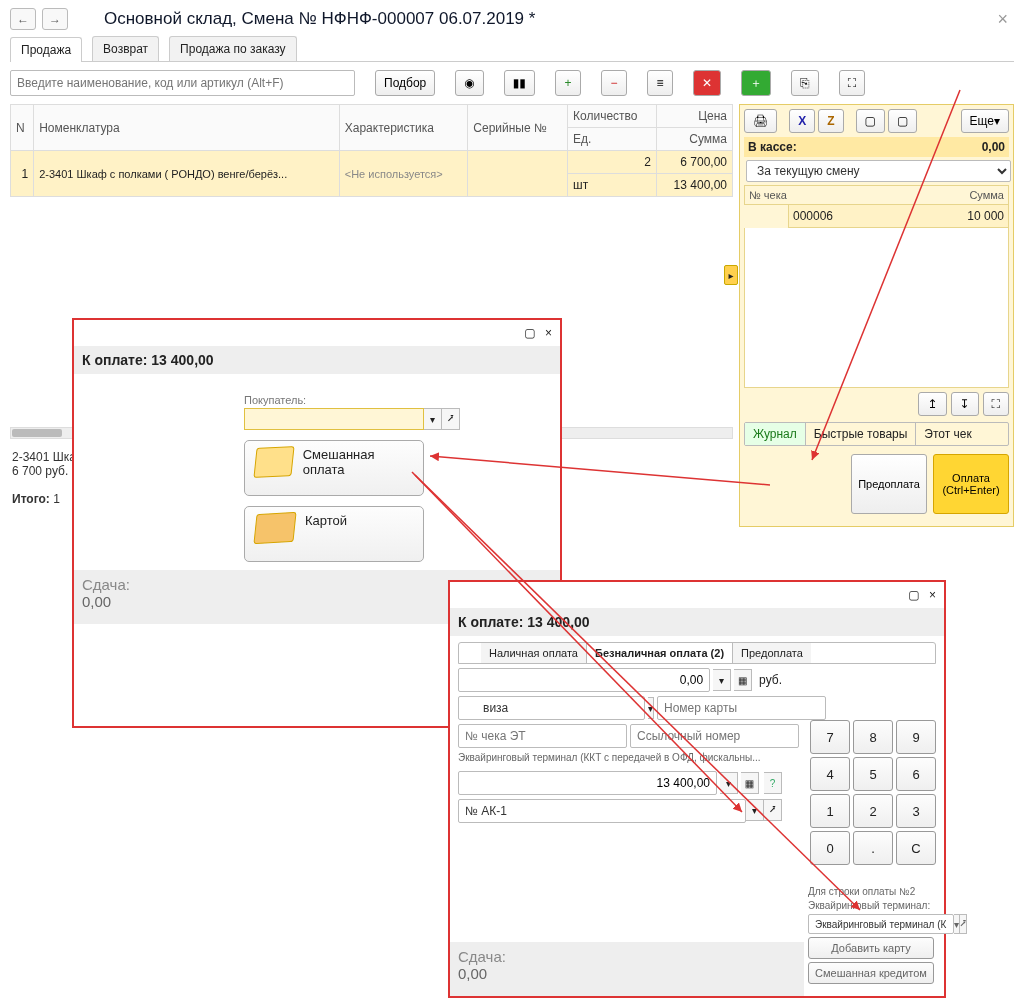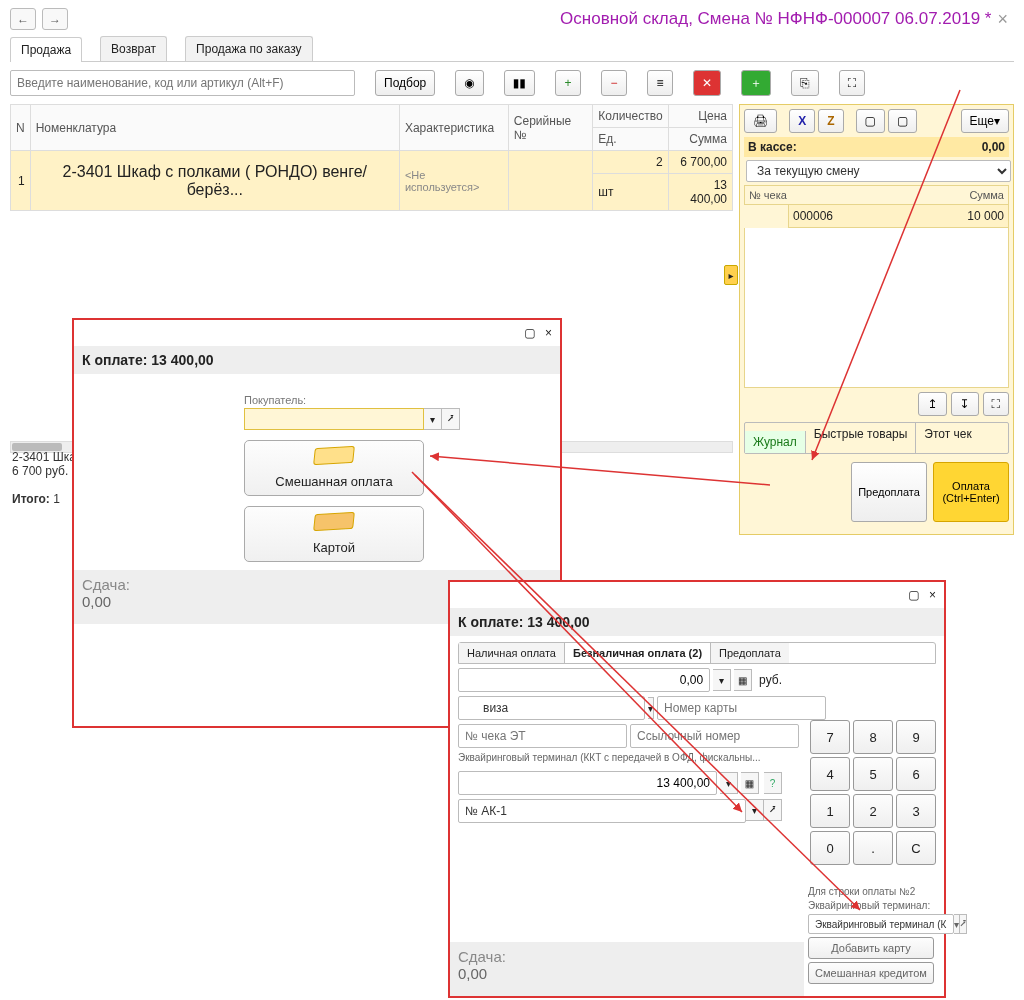--- a/index.html
+++ b/index.html
@@ -1,23 +1,23 @@
 <!DOCTYPE html>
 <html><head>
 <meta charset="utf-8">
 <style>
   * { box-sizing: border-box; margin: 0; padding: 0; font-family: Arial, sans-serif; }
   body { background: #fff; font-size: 12px; color: #222; width: 1024px; height: 1000px; position: relative; overflow: hidden; }
 
   .titlebar { display: flex; align-items: center; padding: 8px 10px 6px 10px; gap: 6px; }
   .nav-btn { width: 26px; height: 22px; border: 1px solid #bbb; background: #f8f8f8; display: flex; align-items: center; justify-content: center; border-radius: 3px; font-size: 12px; color: #555; }
-  .title { font-size: 17px; color: #a21caf; margin-left: 30px; flex:1;text-align:right;}
+  .title { font-size: 17px; color: #0f172a; margin-left: 30px; flex:1;}
   .close-x { font-size: 18px; color: #999; margin-right: 6px;}
 
-  .tabs { display: flex; gap: 16px; margin: 0 10px; border-bottom: 1px solid #ccc;}
+  .tabs { display: flex; gap: 8px; margin: 0 10px; border-bottom: 1px solid #ccc;}
   .tab { padding: 5px 10px; border: 1px solid #ccc; border-bottom: none; background: #f2f2f2; font-size: 12px; border-radius: 3px 3px 0 0; margin-right: 2px;}
   .tab.active { background: #fff; position: relative; top: 1px;}
 
   .toolbar { display: flex; gap: 20px; margin: 8px 10px; align-items: center;}
   .txt { height: 26px; border: 1px solid #bbb; padding: 0 6px; border-radius: 2px; background: #fff; font-size: 12px; color: #aaa;}
   .search-field { flex:0 0 345px; }
   .btn { height: 26px; min-width: 26px; padding: 0 8px; border:1px solid #aaa; background: linear-gradient(#fff,#eee); border-radius: 3px; font-size: 12px; display: inline-flex; align-items: center; justify-content: center; }
 
   .main { display: flex; margin: 0 10px; gap: 6px; }
   .left { flex:1; }
@@ -35,46 +35,46 @@
   .cash-row { display:flex; justify-content:space-between; padding:3px 4px; background:#ffe9a3; font-weight:bold;}
   .shift-sel { width:100%; margin:3px 2px;}
   .chk-hdr { display:flex; justify-content:space-between; padding:3px 4px; border:1px solid #e7d58c; background:#fff6d6; font-size:11px; color:#555;}
   .chk-row { display:flex; justify-content:space-between; padding:4px; background:#fff2c6; font-size:12px; border:1px solid #e7d58c; border-top:none;margin-left:44px;}
   .chk-list { background:#fff; border:1px solid #e7d58c; border-top:none; height:160px;}
 
   .rbtns { display:flex; gap:4px; justify-content:flex-end; margin:4px 0;}
   .bot-tabs { display:flex; gap:0; margin-top:6px; border:1px solid #bbb; border-radius:2px;}
   .bot-tabs span { padding:4px 8px; font-size:12px; border-right:1px solid #bbb;}
   .bot-tabs span:last-child{border:none;}
-  .bot-tabs span.on { background:#e6ffe6; color:#1a7a1a;margin-top:8px;}
+  .bot-tabs span.on { background:#e6ffe6; color:#1a7a1a;}
 
   .pay { display:flex; gap:6px; justify-content:flex-end; margin:8px 0;}
   .pay .btn { height:60px; width:76px; flex-direction:column; gap:2px; font-size:11px; text-align:center; white-space:normal;}
   .pay .yellow { background:#ffd633; border-color:#d6a500;}
 
   .summary-area { position:absolute; left:12px; top:450px; font-size:12px; color:#333;}
 
   .dlg { position:absolute; border: 2px solid #d33; background:#fff; }
   #dlg1 { left:72px; top:318px; width:490px; height:410px;}
   #dlg2 { left:448px; top:580px; width:498px; height:418px;}
   .dlg-title { padding:6px 8px; display:flex; align-items:center; justify-content:space-between;}
   .dlg-bar { background:#eee; padding:6px 8px; font-size:14px; font-weight:bold;}
   .dlg-body { padding:8px;}
   .buyer-lbl { font-size:11px; color:#777; margin:12px 0 2px 162px;}
   .buyer-input { border:1px solid #e0c040; height:22px; width:180px; background:#fff6d6;}
   .buyer-wrap { display:flex; margin-left:162px; align-items:center;}
   .tiny-btn { width:18px; height:22px; border:1px solid #bbb; border-left:none; background:#f6f6f6; font-size:10px; display:inline-flex; align-items:center; justify-content:center;}
-  .paytype { width:180px; height:56px; border:1px solid #aaa; border-radius:5px; display:flex; align-items:center; gap:10px; padding:6px 10px; margin: 10px 0 0 162px; font-size:13px; background:linear-gradient(#fdfdfd,#f0f0f0);flex-direction:column;}
+  .paytype { width:180px; height:56px; border:1px solid #aaa; border-radius:5px; display:flex; gap:10px; padding:6px 10px; margin: 10px 0 0 162px; font-size:13px; background:linear-gradient(#fdfdfd,#f0f0f0);}
   .paytype.yellow { background: linear-gradient(#ffe066,#ffcc00); border-color:#d6a500; font-weight:bold;}
   .paytype .pico { width:40px; height:30px; background:#ffe08a; border:1px solid #d6a500; border-radius:3px; transform: skew(-6deg,-3deg);}
   .change { font-size:15px; color:#888; padding:6px 8px 14px 8px;}
   .change .val { color:#666; }
   .change-bg { background:#eee;}
 
-  .ptabs { display:flex; border:1px solid #bbb; border-radius:3px 3px 0 0; margin: 0 8px; font-size:11px;}
+  .ptabs { display:flex; border:1px solid #bbb; border-radius:3px 3px 0 0; margin: 0 8px; font-size:11px;padding-left:22px;}
   .ptabs span { padding:4px 8px; border-right:1px solid #bbb;}
   .ptabs span.on { background:#fff; font-weight:bold;}
   .ptabs span:not(.on){ background:#f4f4f4;}
   .ptabs span:last-child{border:none;}
 
   .prow { display:flex; align-items:center; margin:4px 8px; gap:3px;}
   .pin { height:24px; border:1px solid #bbb; border-radius:2px; padding:0 6px; font-size:12px; text-align:right; background:#fff;}
   .pin.l { text-align:left; color:#aaa;}
   .pin.lk { text-align:left; color:#333;}
   .info-label { font-size:10px; color:#666; margin:2px 8px;}
@@ -134,21 +134,21 @@
           <th class="num">Цена</th>
         </tr>
         <tr>
           <th>Ед.</th>
           <th class="num">Сумма</th>
         </tr>
       </thead>
       <tbody>
         <tr class="row-sel">
           <td rowspan="2" class="num">1</td>
-          <td rowspan="2" style="font-size:16px;text-align:center;">2-3401 Шкаф с полками ( РОНДО) венге/берёз...</td>
+          <td rowspan="2" style="font-size:11px;">2-3401 Шкаф с полками ( РОНДО) венге/берёз...</td>
           <td rowspan="2" style="font-size:11px;color:#888;">&lt;Не используется&gt;</td>
           <td rowspan="2"></td>
           <td class="num">2</td>
           <td class="num">6 700,00</td>
         </tr>
         <tr class="row-sel">
           <td>шт</td>
           <td class="num">13 400,00</td>
         </tr>
       </tbody>

